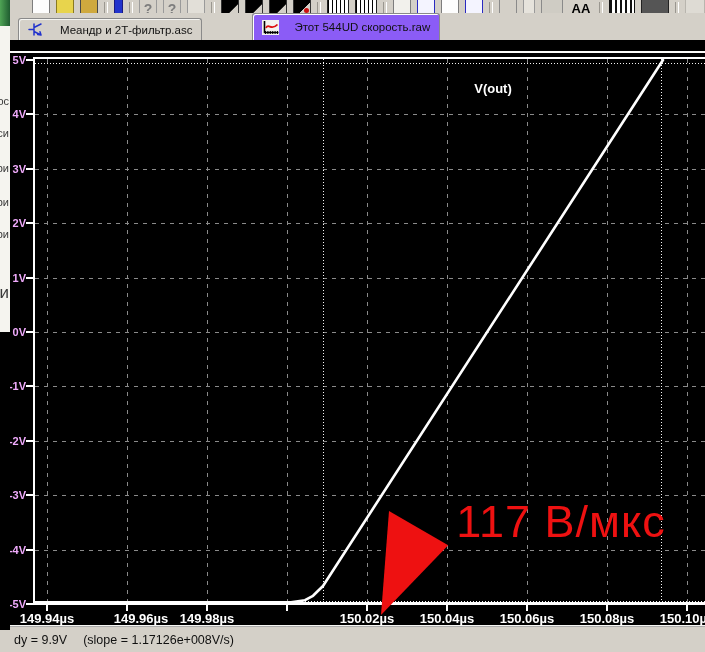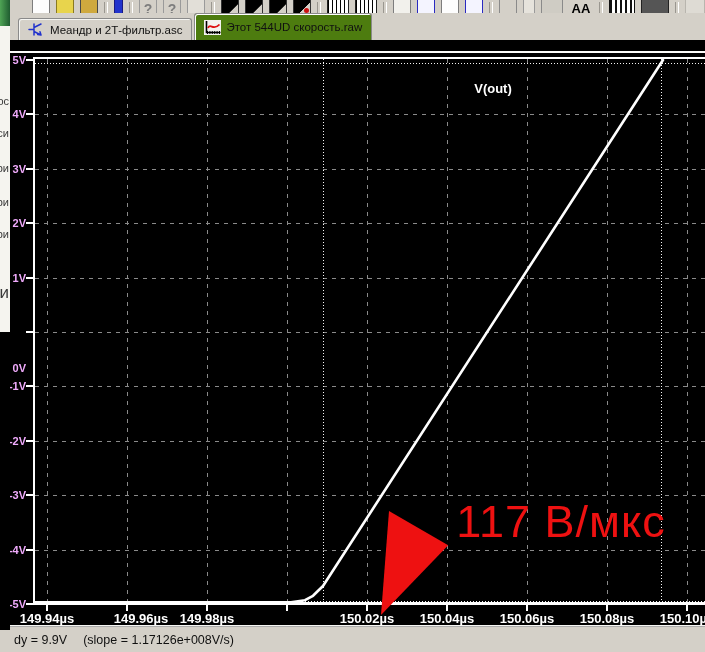--- a/index.html
+++ b/index.html
@@ -33,24 +33,24 @@
   .tbi.copy{width:20px;background:#cfccc4;border-color:#8a8a8a;}
   .tbi.text-aa{width:22px;background:#d4d0c8;border-color:#d4d0c8;color:#000;font-weight:bold;font-size:13px;line-height:20px;text-align:center;}
   .tbi.keyboard{width:24px;background:repeating-linear-gradient(to right,#111 0 2px,#fff 2px 5px);border-color:#111;}
   .tbi.printer{width:26px;background:#555;border-color:#222;border-radius:2px 2px 0 0;}
   .tbi.pale{width:18px;background:#dedbd4;border-color:#b8b5ae;}
   .tbsep{width:2px;height:12px;margin-bottom:-1px;border-left:1px solid #9a9790;border-right:1px solid #fff;}
 
   
   #tabbar{position:absolute;left:10px;top:13px;width:695px;height:27px;background:#d4d0c8;}
   #tabbar .tabs{position:absolute;left:8px;top:0;display:flex;align-items:flex-end;height:27px;}
-  .tab{display:flex;align-items:center;gap:5px;height:21px;padding:0 9px;margin-right:2px;
+  .tab{display:flex;align-items:center;gap:15px;height:21px;padding:0 9px;margin-right:2px;
        border:1px solid #8a8a8a;border-bottom:none;border-radius:3px 3px 0 0;
        background:#d4d0c8;font-size:11.5px;color:#111;white-space:nowrap;box-shadow:inset 1px 1px 0 #f5f5f2;}
-  .tab.active{height:26px;background:#4d7c0f;position:relative;z-index:3;box-shadow:inset 1px 1px 0 #fff;}
+  .tab.active{height:26px;background:#8b5cf6;position:relative;z-index:3;box-shadow:inset 1px 1px 0 #fff;margin-left:48px;}
   #tab-underline{position:absolute;left:0;top:38px;width:695px;height:2px;background:#fbfbf9;z-index:2;}
 
   
   #pane{position:absolute;left:10px;top:40px;width:695px;height:585px;background:#000;overflow:hidden;}
   #plot-title{position:absolute;left:483px;top:41px;transform:translateX(-50%);color:#fff;font-weight:bold;font-size:13px;z-index:6;}
   .pborder{position:absolute;background:#fff;z-index:4;}
   .gridv{position:absolute;width:1px;background:repeating-linear-gradient(to bottom,#8a8a8a 0 4px,transparent 4px 9px);z-index:1;}
   .gridh{position:absolute;height:1px;background:repeating-linear-gradient(to right,#8a8a8a 0 4px,transparent 4px 9px);z-index:1;}
   .cursv{position:absolute;width:1px;background:repeating-linear-gradient(to bottom,#f4f4f4 0 1px,transparent 1px 3px);z-index:3;}
   .cursh{position:absolute;height:1px;background:repeating-linear-gradient(to right,#f4f4f4 0 1px,transparent 1px 3px);z-index:3;}
@@ -185,21 +185,21 @@
         <div class="ytick" style="left: 16px; top: 127.8px;"></div>
         <div class="ylab" style="left: -8px; top: 128.8px;">3V</div>
         <div class="gridh" style="left: 25px; top: 183.2px; width: 670px;"></div>
         <div class="ytick" style="left: 16px; top: 182.2px;"></div>
         <div class="ylab" style="left: -8px; top: 183.2px;">2V</div>
         <div class="gridh" style="left: 25px; top: 237.6px; width: 670px;"></div>
         <div class="ytick" style="left: 16px; top: 236.6px;"></div>
         <div class="ylab" style="left: -8px; top: 237.6px;">1V</div>
         <div class="gridh" style="left: 25px; top: 292px; width: 670px;"></div>
         <div class="ytick" style="left: 16px; top: 291px;"></div>
-        <div class="ylab" style="left: -8px; top: 292px; margin-top: 36px;">0V</div>
+        <div class="ylab" style="left: -8px; top: 292px;">0V</div>
         <div class="gridh" style="left: 25px; top: 346.4px; width: 670px;"></div>
         <div class="ytick" style="left: 16px; top: 345.4px;"></div>
         <div class="ylab" style="left: -8px; top: 346.4px;">-1V</div>
         <div class="gridh" style="left: 25px; top: 400.8px; width: 670px;"></div>
         <div class="ytick" style="left: 16px; top: 399.8px;"></div>
         <div class="ylab" style="left: -8px; top: 400.8px;">-2V</div>
         <div class="gridh" style="left: 25px; top: 455.2px; width: 670px;"></div>
         <div class="ytick" style="left: 16px; top: 454.2px;"></div>
         <div class="ylab" style="left: -8px; top: 455.2px;">-3V</div>
         <div class="gridh" style="left: 25px; top: 509.6px; width: 670px;"></div>

